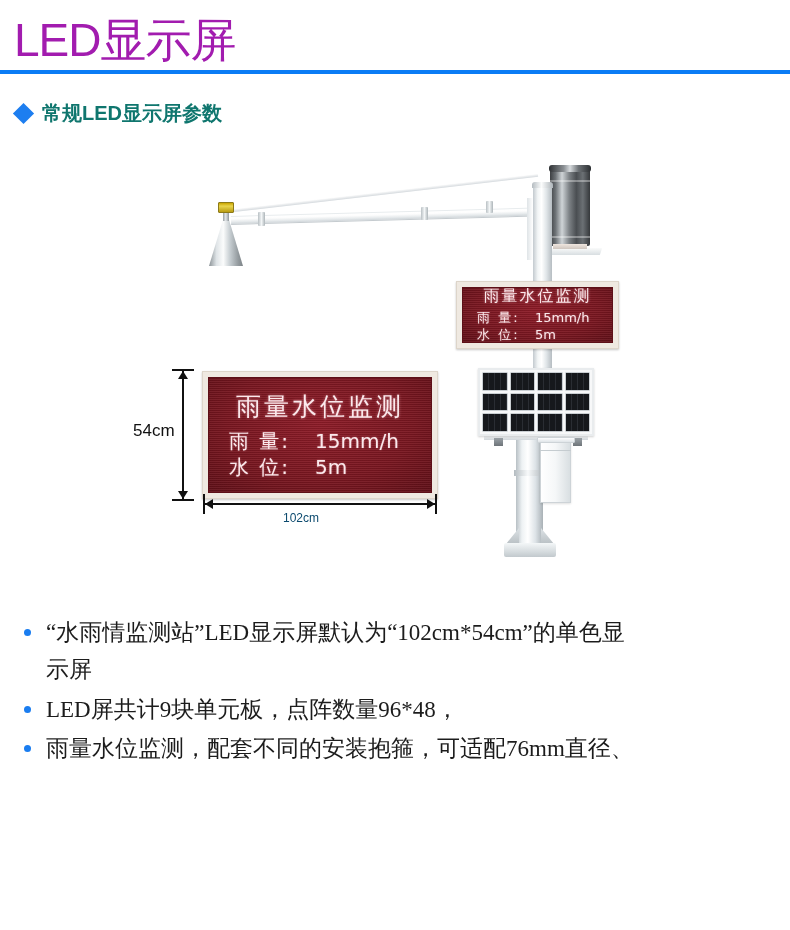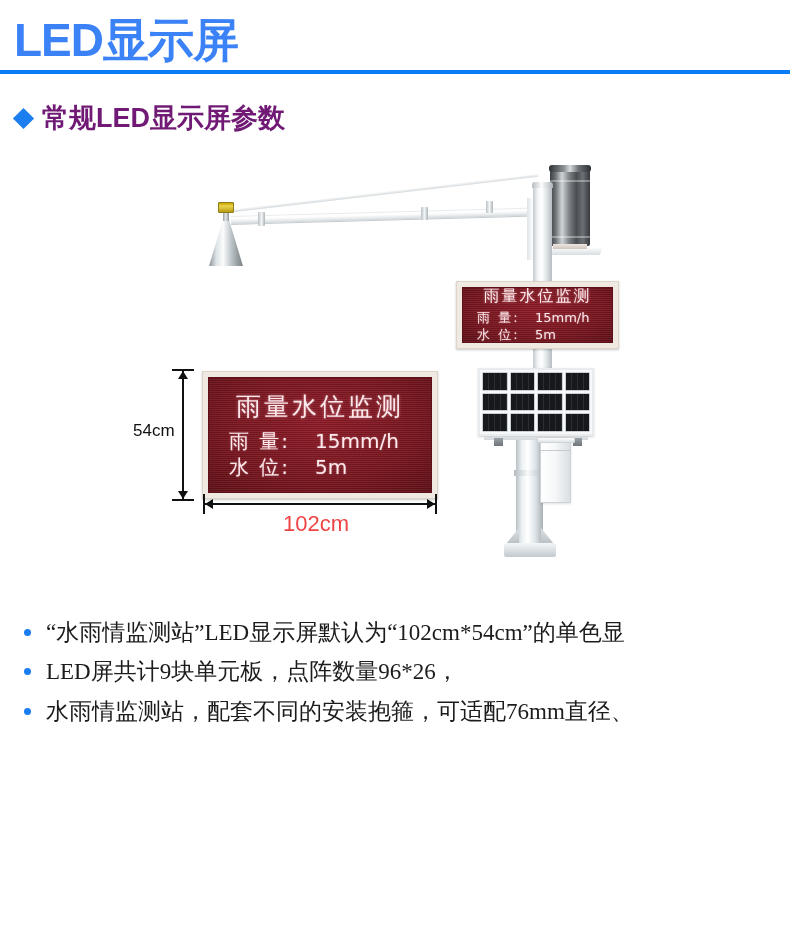--- a/index.html
+++ b/index.html
@@ -15,22 +15,22 @@
     font-family: "Liberation Sans", "DejaVu Sans", sans-serif;
     color: #1a1a1a;
   }
 
   
   .page-title {
     position: absolute;
     left: 14px;
     top: 16px;
     font-size: 46px;
-    font-weight: bold;
-    color: #3b82f6;
+    font-weight: normal;
+    color: #a21caf;
     letter-spacing: -1px;
     line-height: 1.05;
     white-space: nowrap;
   }
   .title-rule {
     position: absolute;
     left: 0;
     top: 70px;
     width: 790px;
     height: 4px;
@@ -46,23 +46,23 @@
     gap: 11px;
   }
   .diamond {
     width: 15px;
     height: 15px;
     background: #1d7ef0;
     transform: rotate(45deg);
     flex: none;
   }
   .subtitle-text {
-    font-size: 27px;
+    font-size: 20px;
     font-weight: bold;
-    color: #701a75;
+    color: #0f766e;
     letter-spacing: 0px;
     white-space: nowrap;
   }
 
   
   .figure {
     position: absolute;
     left: 0;
     top: 150px;
     width: 790px;
@@ -508,22 +508,22 @@
     background: #111;
     z-index: 4;
   }
   .dim-h-tick-l { left: 203px; }
   .dim-h-tick-r { left: 435px; }
 
   .dim-h-label {
     position: absolute;
     left: 283px;
     top: 361px;
-    font-size: 22px;
-    color: #ef4444;
+    font-size: 12px;
+    color: #0c4a6e;
     z-index: 4;
     white-space: nowrap;
   }
 
   
   .spec-list {
     position: absolute;
     left: 24px;
     top: 614px;
     width: 740px;
@@ -658,31 +658,32 @@
   <div class="dim-h-label">102cm</div>
 
 </div>
 
 <div class="spec-list">
 
   <div class="spec-item">
     <span class="spec-dot"></span>
     <div class="spec-lines">
       <div>“水雨情监测站”LED显示屏默认为“102cm*54cm”的单色显</div>
+      <div>示屏</div>
     </div>
   </div>
 
   <div class="spec-item">
     <span class="spec-dot"></span>
     <div class="spec-lines">
-      <div>LED屏共计9块单元板，点阵数量96*26，</div>
+      <div>LED屏共计9块单元板，点阵数量96*48，</div>
     </div>
   </div>
 
   <div class="spec-item">
     <span class="spec-dot"></span>
     <div class="spec-lines">
-      <div>水雨情监测站，配套不同的安装抱箍，可适配76mm直径、</div>
+      <div>雨量水位监测，配套不同的安装抱箍，可适配76mm直径、</div>
     </div>
   </div>
 
 
 </div>
 
 </body></html>

